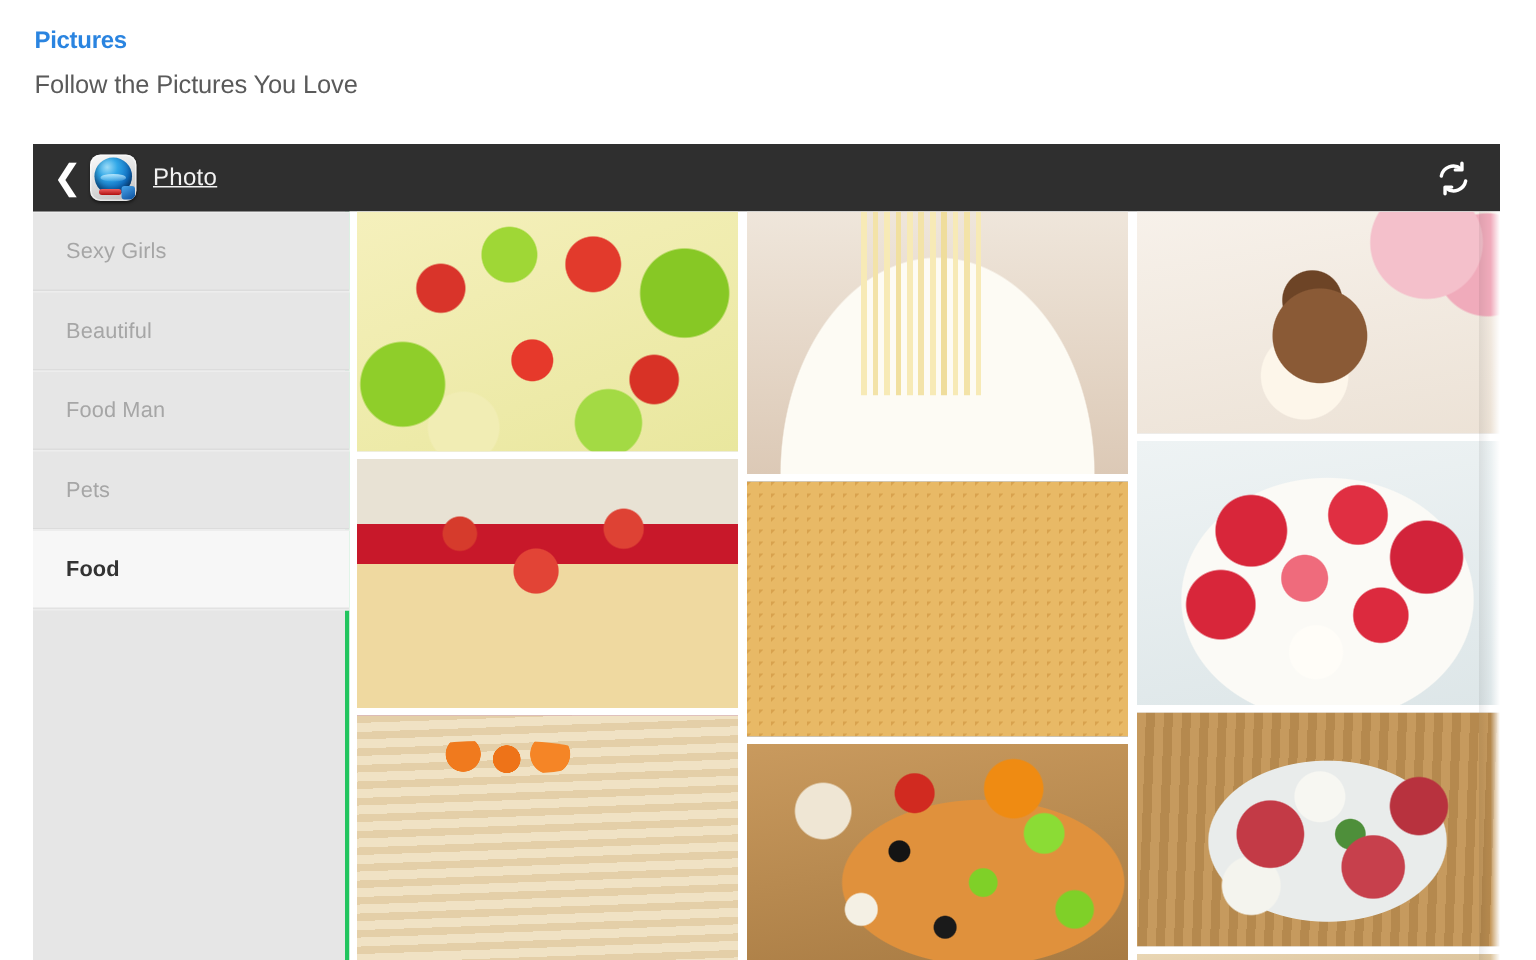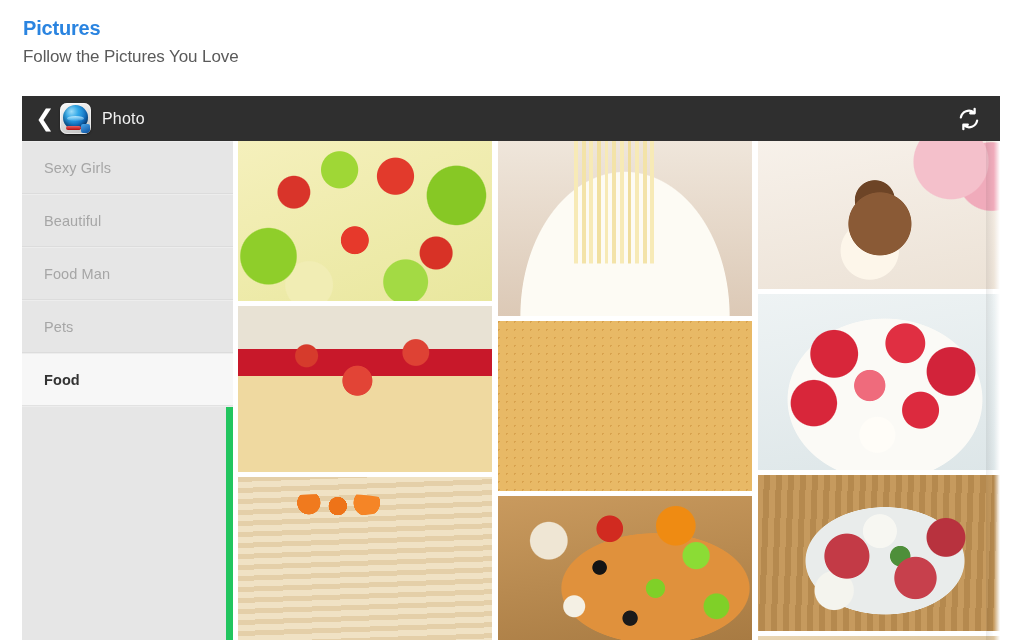--- a/index.html
+++ b/index.html
@@ -7,21 +7,21 @@
     width: 1024px; height: 640px;
     background: #ffffff;
     font-family: "Liberation Sans", sans-serif;
     overflow: hidden;
   }
   .page { position: relative; width: 1024px; height: 640px; }
 
   
   .page-header { padding: 14px 0 0 23px; }
   .page-title {
-    font-size: 20px; font-weight: bold; color: #2a84e0;
+    font-size: 16px; font-weight: bold; color: #2a84e0;
     letter-spacing: -0.2px; line-height: 28px;
   }
   .page-subtitle {
     font-size: 17px; color: #5a5a5a; line-height: 22px;
     margin-top: 4px; letter-spacing: -0.1px;
   }
 
   
   .app-window {
     position: absolute; left: 22px; top: 96px;
@@ -65,38 +65,39 @@
     background: linear-gradient(180deg,#f06060,#b01010);
   }
   .app-icon .badge {
     position: absolute; right: 1px; bottom: 1px;
     width: 9px; height: 9px; border-radius: 2px;
     background: linear-gradient(150deg,#4aa8ee,#0b4e9c);
   }
   .app-name {
     color: #f2f2f2; font-size: 16px; margin-left: 11px;
     letter-spacing: .2px;
+    text-decoration: underline;
   }
   .refresh-btn {
     position: absolute; right: 18px; top: 50%;
     transform: translateY(-50%);
     width: 26px; height: 26px; cursor: pointer;
   }
 
   
   .app-body {
     height: 499px; display: flex;
     background: #ffffff;
   }
 
   
   .sidebar {
     width: 211px; flex: none;
     background: #e6e6e6;
-    border-right: 7px solid #22c55e;
+    border-right: 3px solid #22c55e;
   }
   .sidebar-item {
     height: 53px; display: flex; align-items: center;
     padding-left: 22px;
     font-size: 14.5px; color: #a6a6a6;
     border-bottom: 1px solid #dcdcdc;
     border-top: 1px solid #ededed;
     cursor: pointer; background: #e6e6e6;
     letter-spacing: .1px;
   }

